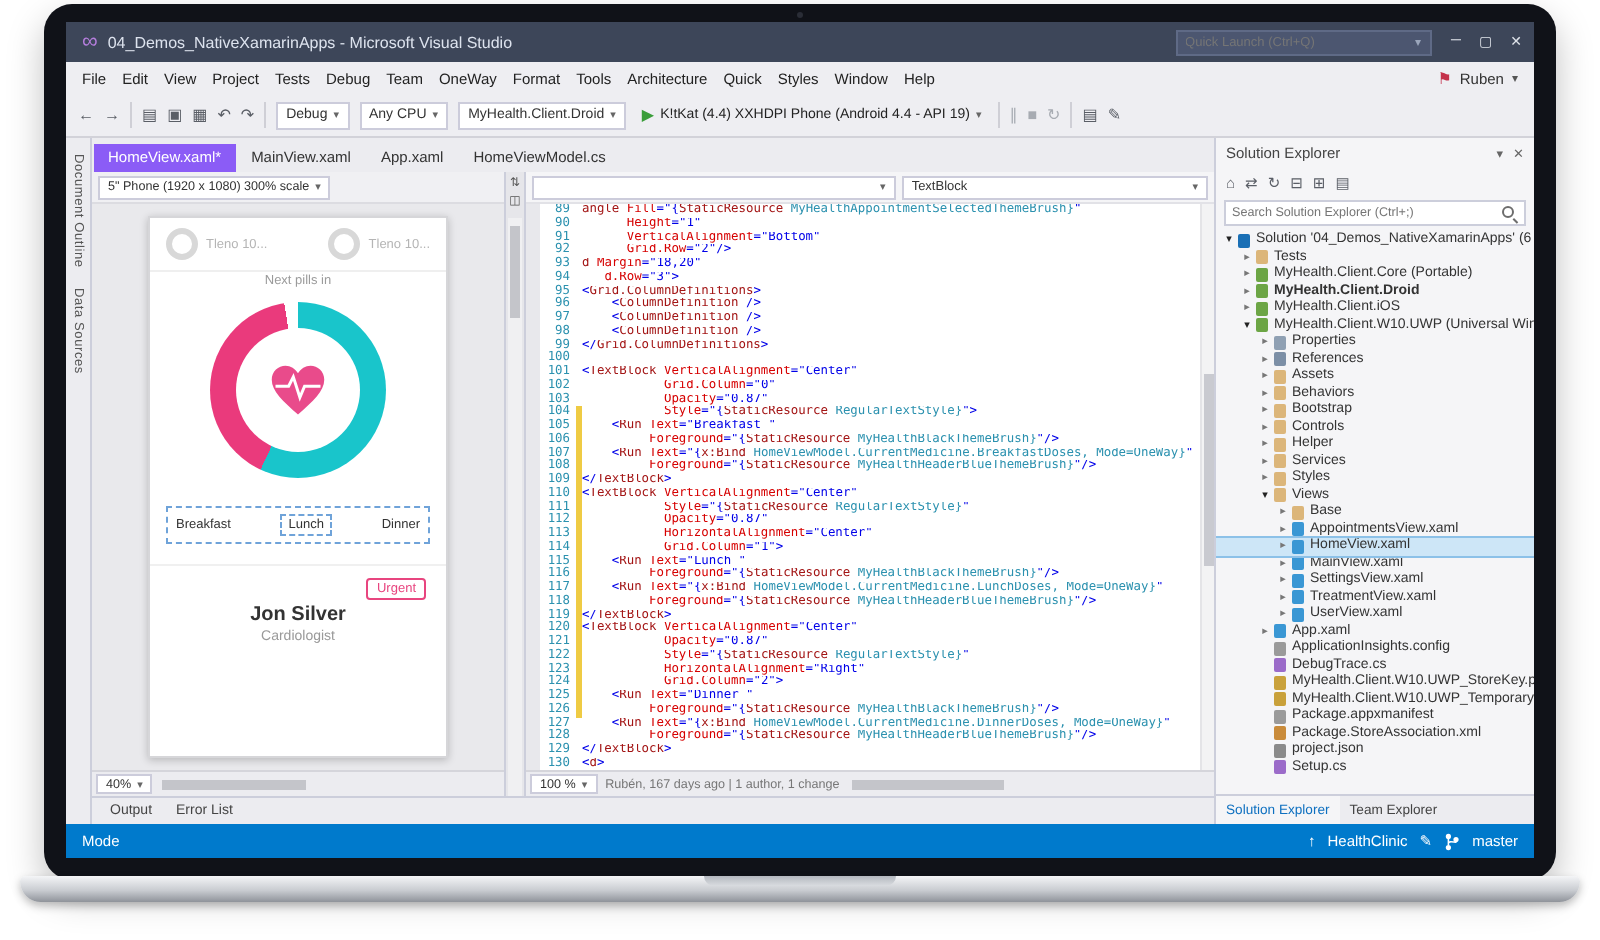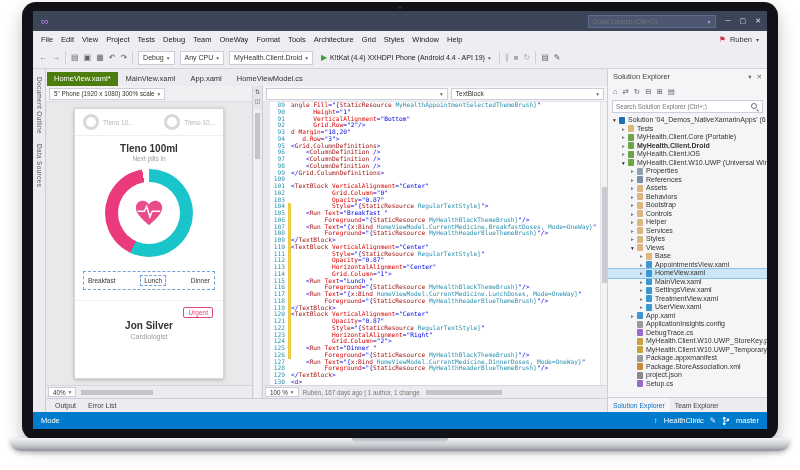--- a/index.html
+++ b/index.html
@@ -37,21 +37,21 @@
   .playic{color:#3a9e3a;font-size:8px}
   .runlbl{font-size:7px;color:#222}
   .gic{color:#a7abb2;font-size:8px}
   
   .main{flex:1;display:flex;min-height:0}
   .leftstrip{width:13px;background:#ececf0;border-right:1px solid #cccedb;display:flex;flex-direction:column;align-items:center;gap:10px;padding-top:8px;flex:none}
   .vtext{writing-mode:vertical-rl;font-size:6.5px;color:#555;letter-spacing:.3px}
   .center{flex:1;display:flex;flex-direction:column;min-width:0;background:#ececf0}
   .doctabs{height:17px;display:flex;align-items:flex-end;padding-left:1px;flex:none}
   .dtab{font-size:7.5px;color:#333;padding:2px 7px 3px;margin-right:1px;white-space:nowrap}
-  .dtab.act{background:#4d7c0f;color:#fff}
+  .dtab.act{background:#8b5cf6;color:#fff}
   .docarea{flex:1;display:flex;min-height:0;background:#fff}
   
   .designer{width:206px;flex:none;display:flex;flex-direction:column;background:#e9e9ec;min-height:0}
   .devbar{height:16px;background:#f0f0f3;border-bottom:1px solid #dcdce1;display:flex;align-items:center;padding:0 3px;flex:none}
   .devbar .combo{height:12px;font-size:6.3px;max-width:168px;overflow:hidden}
   .canvas{flex:1;position:relative;min-height:0}
   .phone{position:absolute;left:28px;top:6px;width:150px;bottom:6px;background:#fff;border:1px solid #d6d6d9;box-shadow:0 1px 4px rgba(0,0,0,.22);overflow:hidden}
   .prow1{display:flex;justify-content:space-between;padding:5px 8px 5px;border-bottom:1px solid #efefef}
   .citem{display:flex;align-items:center;gap:4px}
   .cring{width:16px;height:16px;border-radius:50%;border:3px solid #d8d8d8}
@@ -134,20 +134,21 @@
 </head>
 <body>
 
 <div class="page">
   <div class="laptop">
     <div class="camera"></div>
     <div class="screen">
 
       <div class="titlebar">
         <span class="vslogo">∞</span>
+        <span class="title">04_Demos_NativeXamarinApps - Microsoft Visual Studio</span>
         <div class="quick">
           <input placeholder="Quick Launch (Ctrl+Q)" style="">
           <span class="qarr">▾</span>
         </div>
         <div class="winbtns">
           <span>─</span>
           <span>▢</span>
           <span>✕</span>
         </div>
       </div>
@@ -158,21 +159,21 @@
             <span class="mitem">Edit</span>
             <span class="mitem">View</span>
             <span class="mitem">Project</span>
             <span class="mitem">Tests</span>
             <span class="mitem">Debug</span>
             <span class="mitem">Team</span>
             <span class="mitem">OneWay</span>
             <span class="mitem">Format</span>
             <span class="mitem">Tools</span>
             <span class="mitem">Architecture</span>
-            <span class="mitem">Grid</span>
+            <span class="mitem">Quick</span>
             <span class="mitem">Styles</span>
             <span class="mitem">Window</span>
             <span class="mitem">Help</span>
           </div>
         <div class="menuright">
           <span class="flag">⚑</span>
           <span class="uname">Ruben</span>
           <span class="uarr">▾</span>
         </div>
       </div>
@@ -242,21 +243,20 @@
                   <div class="prow1">
                     <div class="citem">
                       <span class="cring"></span>
                       <span class="clabel">Tleno 10...</span>
                     </div>
                     <div class="citem">
                       <span class="cring"></span>
                       <span class="clabel">Tleno 10...</span>
                     </div>
                   </div>
-                  <div class="ptitle">Tleno 100ml</div>
                   <div class="psub">Next pills in</div>
                   <div class="donut">
                     <svg class="heart" viewBox="0 0 32 32">
                       <path d="M16 29 C8 22 2 16.5 2 10.5 C2 5.8 5.6 3 9.3 3 C12 3 14.6 4.6 16 7 C17.4 4.6 20 3 22.7 3 C26.4 3 30 5.8 30 10.5 C30 16.5 24 22 16 29Z" fill="#e94b8b"></path>
                       <polyline points="4,14 11,14 13.5,9 17,20 19.5,14 28,14" fill="none" stroke="#ffffff" stroke-width="1.6"></polyline>
                     </svg>
                   </div>
                   <div class="meals">
                     <span>Breakfast</span>
                     <span class="lunchsel"><span>Lunch</span></span>

